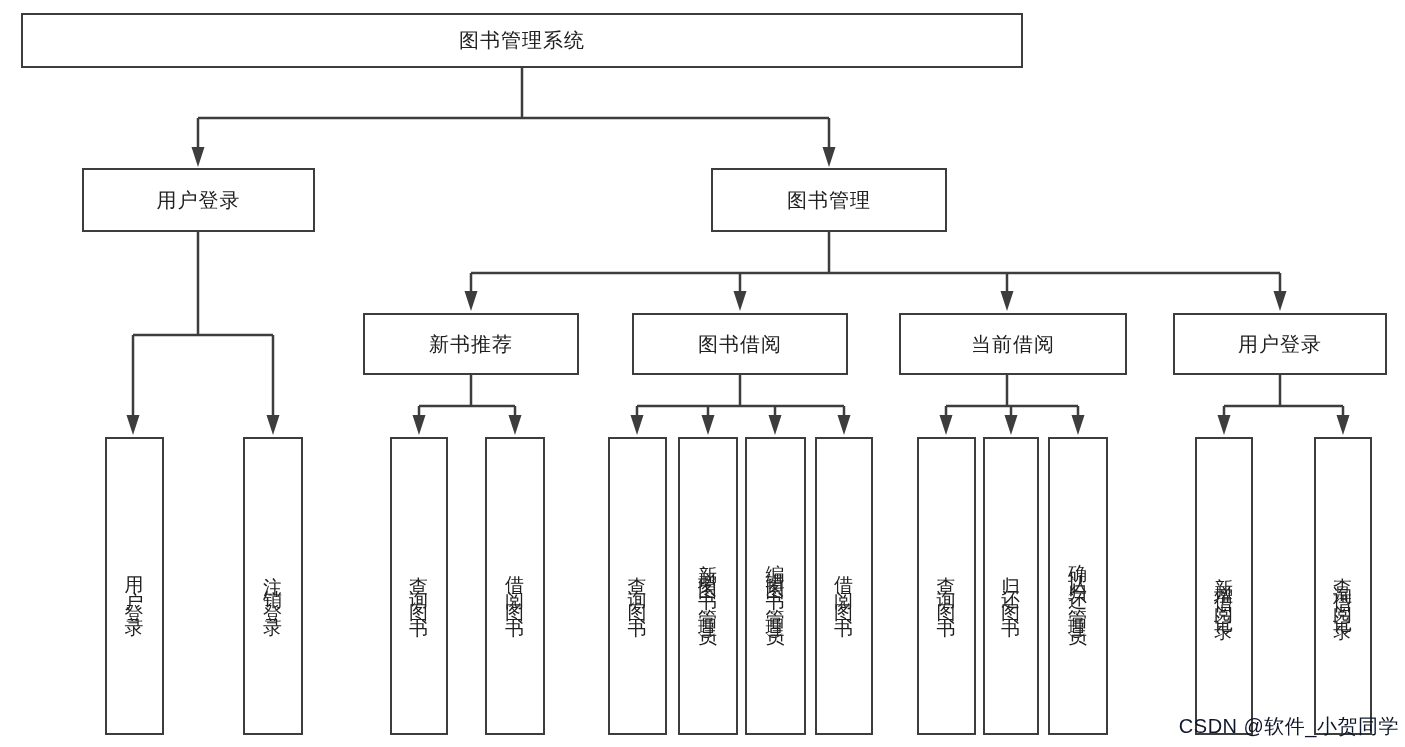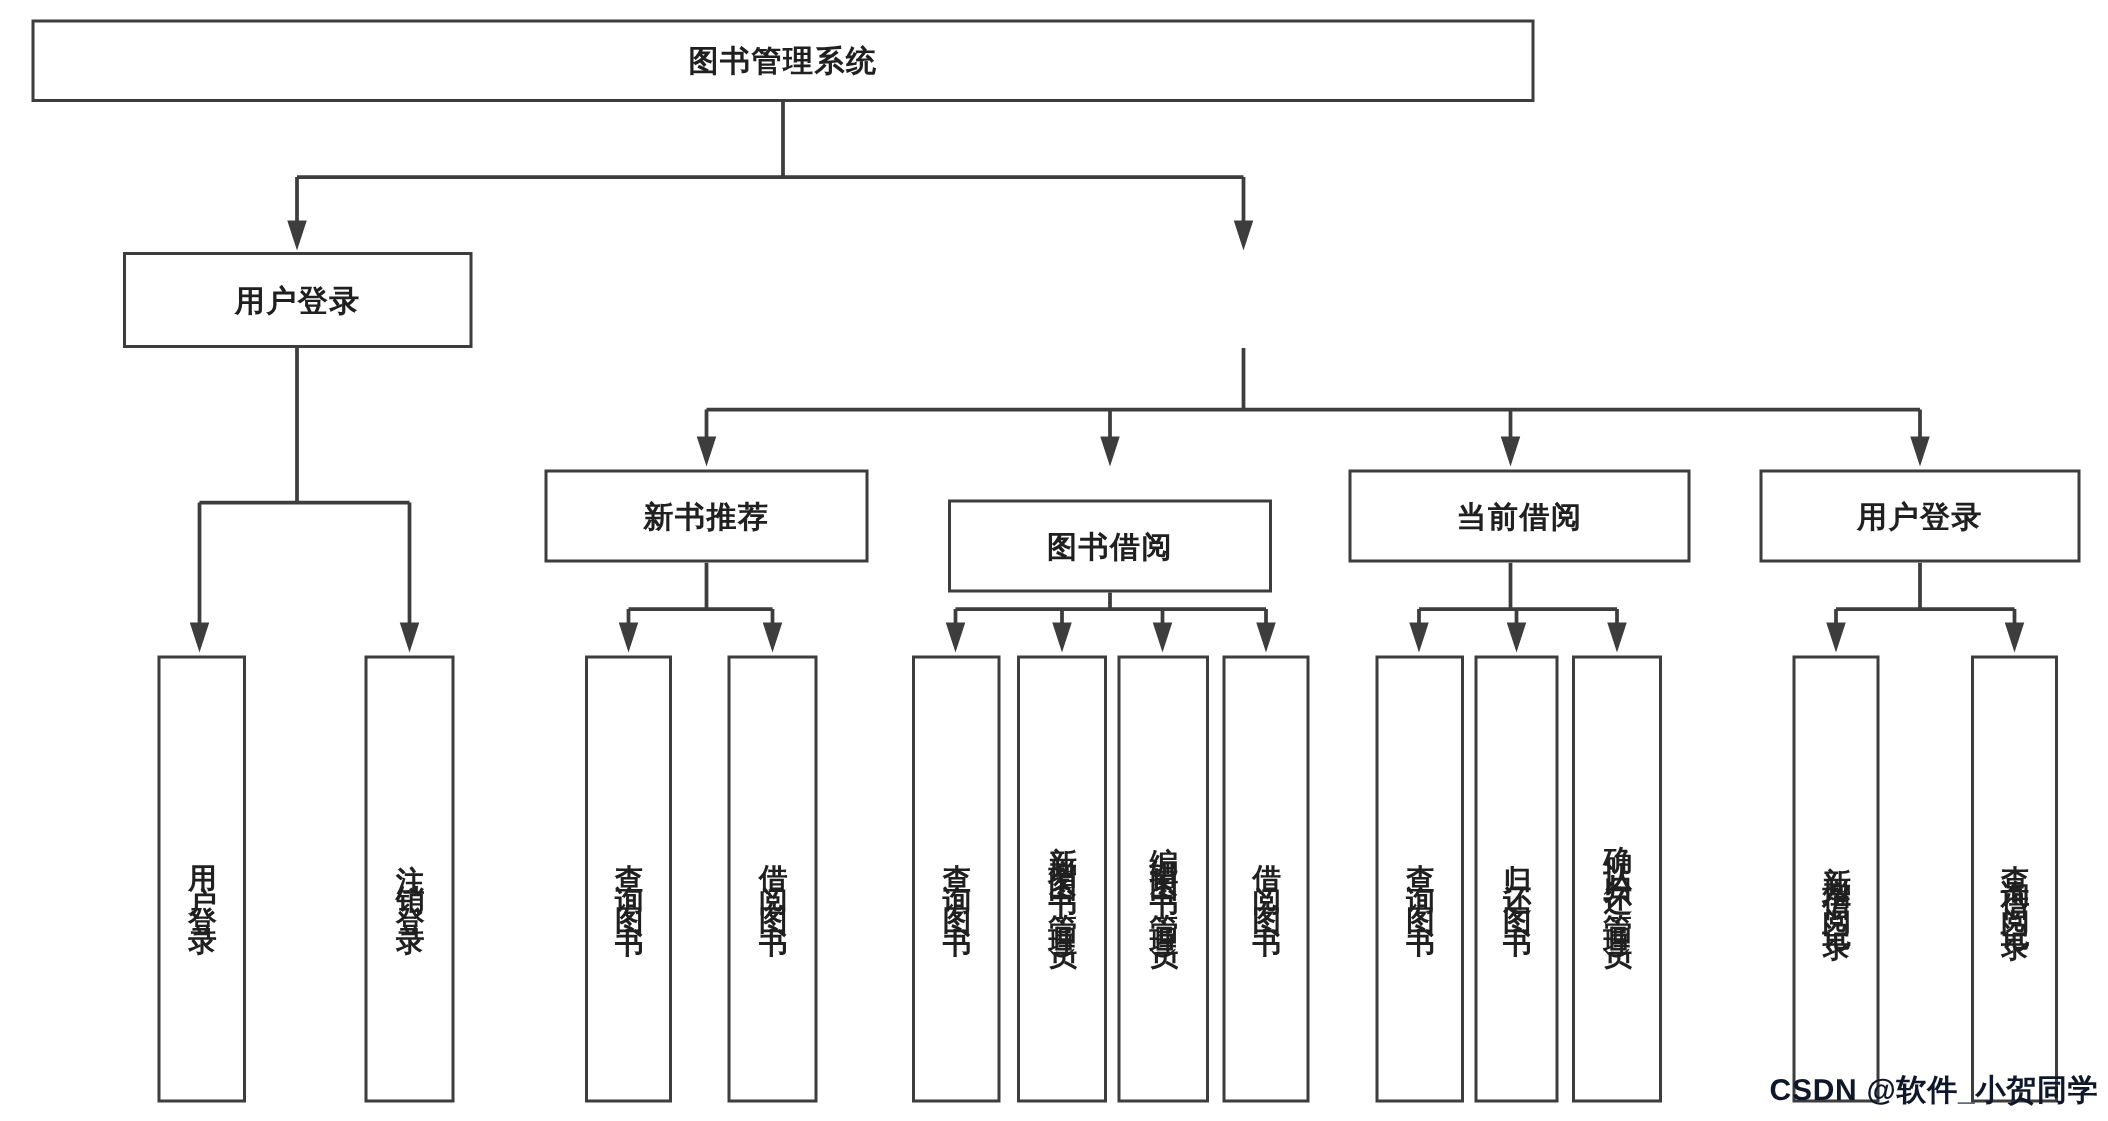--- a/index.html
+++ b/index.html
@@ -6,21 +6,20 @@
     margin: 0; padding: 0;
     background: #ffffff;
     font-family: "Liberation Sans", "DejaVu Sans", sans-serif;
   }
   .stage {
     position: relative;
     width: 1405px;
     height: 747px;
     background: #ffffff;
     overflow: hidden;
-    font-weight: bold;
   }
   .connectors {
     position: absolute;
     left: 0; top: 0;
     width: 1405px; height: 747px;
   }
   .box {
     position: absolute;
     box-sizing: border-box;
     background: #ffffff;
@@ -81,23 +80,24 @@
              M630.5,415 L643.5,415 L637,435 Z  M701.5,415 L714.5,415 L708,435 Z
              M768.5,415 L781.5,415 L775,435 Z  M837.5,415 L850.5,415 L844,435 Z
              M939.5,415 L952.5,415 L946,435 Z  M1004.5,415 L1017.5,415 L1011,435 Z
              M1071.5,415 L1084.5,415 L1078,435 Z
              M1217.5,415 L1230.5,415 L1224,435 Z  M1336.5,415 L1349.5,415 L1343,435 Z"></path>
   </svg>
 
   <div class="box hbox root">图书管理系统</div>
 
   <div class="box hbox lvl2" style="left:82px; width:233px;">用户登录</div>
+  <div class="box hbox lvl2" style="left:711px; width:236px;">图书管理</div>
 
   <div class="box hbox lvl3" style="left:363px; width:216px;">新书推荐</div>
-  <div class="box hbox lvl3" style="left:632px; width:216px;margin-top:20px;">图书借阅</div>
+  <div class="box hbox lvl3" style="left:632px; width:216px;">图书借阅</div>
   <div class="box hbox lvl3" style="left:899px; width:228px;">当前借阅</div>
   <div class="box hbox lvl3" style="left:1173px; width:214px;">用户登录</div>
 
   <div class="box leaf wide-spacing" style="left:105px; width:59px;">用户登录</div>
   <div class="box leaf wide-spacing" style="left:243px; width:60px;">注销登录</div>
 
   <div class="box leaf wide-spacing" style="left:390px; width:58px;">查询图书</div>
   <div class="box leaf wide-spacing" style="left:485px; width:60px;">借阅图书</div>
 
   <div class="box leaf wide-spacing" style="left:608px; width:59px;">查询图书</div>

